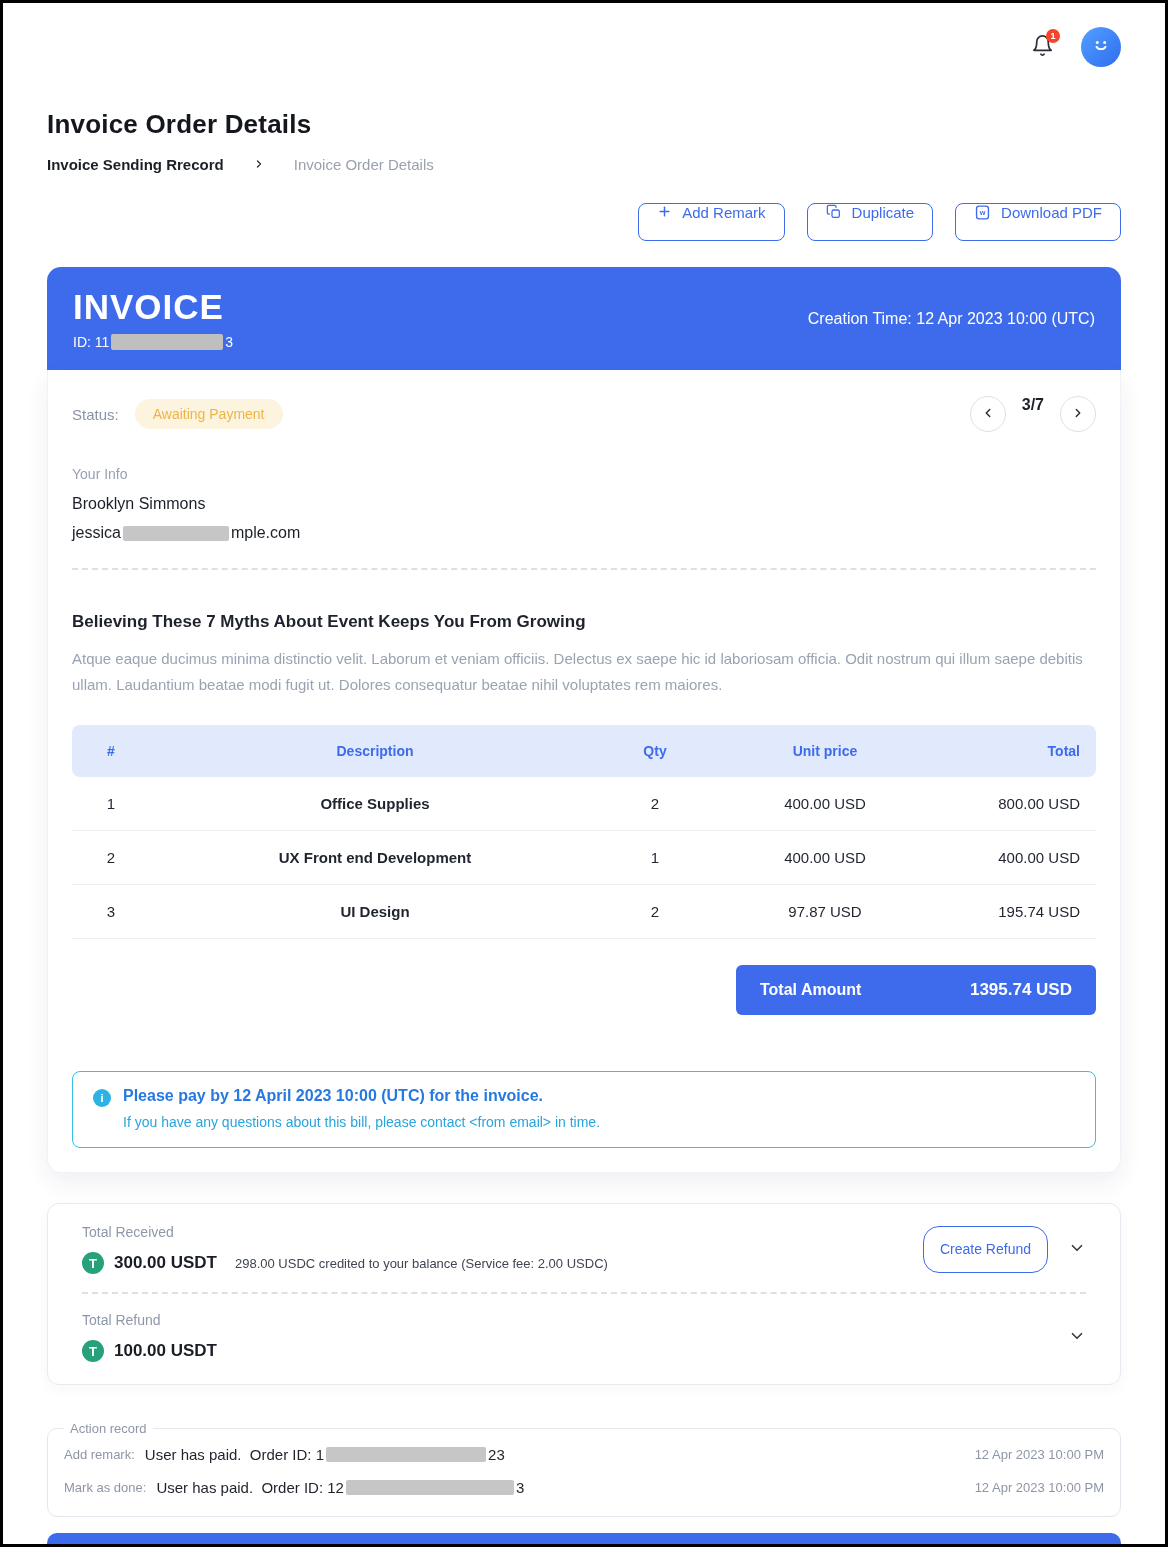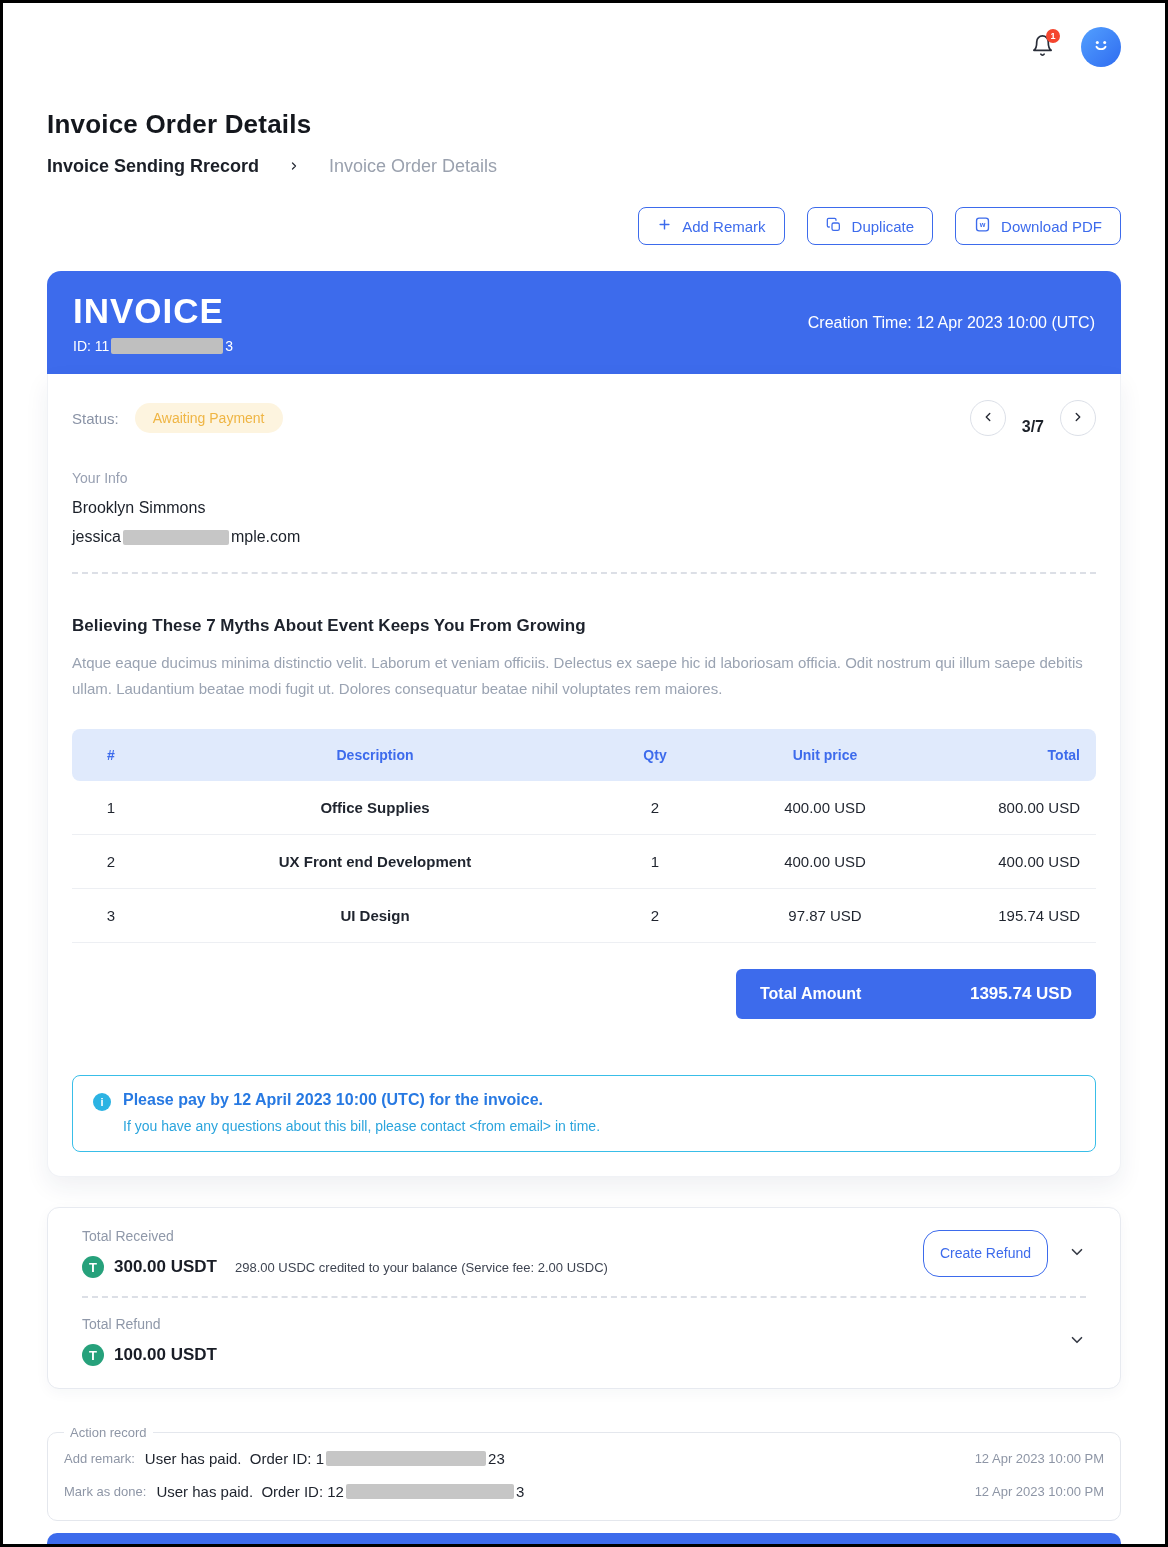--- a/index.html
+++ b/index.html
@@ -16,41 +16,41 @@
   .page { padding: 0 44px; }
 
   
   .topbar { display: flex; justify-content: flex-end; align-items: center; gap: 26px; padding-top: 22px; height: 66px; }
   .bell-wrap { position: relative; width: 26px; height: 26px; cursor: pointer; display: flex; align-items: center; justify-content: center; }
   .badge { position: absolute; top: -5px; right: -5px; min-width: 14px; height: 14px; border-radius: 8px; background: #F4452E; color: #fff; font-size: 9px; font-weight: 700; display: flex; align-items: center; justify-content: center; padding: 0 3px; }
   .avatar { width: 40px; height: 40px; border-radius: 50%; background: linear-gradient(135deg, #53a0ff, #2f6cf0); display: flex; align-items: center; justify-content: center; cursor: pointer; }
 
   
   .page-title { margin-top: 40px; font-size: 26px; font-weight: 700; color: #14171d; letter-spacing: .2px; }
-  .breadcrumb { margin-top: 16px; display: flex; align-items: center; gap: 29px; font-size: 18px; }
+  .breadcrumb { margin-top: 16px; display: flex; align-items: center; gap: 29px; font-size: 15px; }
   .bc-strong { color: #1b1f27; font-weight: 700; cursor: pointer; }
   .bc-muted { color: #9aa1ae; }
 
   
   .actions { margin-top: 30px; display: flex; justify-content: flex-end; gap: 22px; }
-  .btn-outline { display: inline-flex; align-items: center; gap: 10px; height: 38px; padding: 0 18px; border: 1px solid #3D6BEC; border-radius: 8px; background: #fff; color: #3D6BEC; font-size: 15px; font-weight: 500; cursor: pointer; font-family: inherit; }
+  .btn-outline { display: inline-flex; align-items: flex-start; gap: 10px; height: 38px; padding: 0 18px; border: 1px solid #3D6BEC; border-radius: 8px; background: #fff; color: #3D6BEC; font-size: 15px; font-weight: 500; cursor: pointer; font-family: inherit; }
 
   
   .banner { margin-top: 26px; background: #3D6BEC; border-radius: 14px 14px 0 0; padding: 20px 26px 20px; color: #fff; display: flex; justify-content: space-between; align-items: center; }
   .inv-title { font-size: 35px; font-weight: 800; letter-spacing: 1px; }
   .inv-id { margin-top: 7px; font-size: 14px; display: flex; align-items: center; }
   .creation-time { font-size: 16px; font-weight: 500; align-self: center; }
 
   
   .card-body { background: #fff; border: 1px solid #F0F2F6; border-top: none; border-radius: 0 0 14px 14px; box-shadow: 0 10px 24px rgba(25,39,80,.07); padding: 26px 24px 24px; }
 
   .status-row { display: flex; align-items: center; }
   .status-label { color: #8A93A6; font-size: 15px; text-align: right; }
   .status-badge { margin-left: 16px; background: #FDF4DF; color: #EFB544; font-size: 14px; font-weight: 500; padding: 7px 18px; border-radius: 16px; }
-  .pager { margin-left: auto; display: flex; align-items: flex-end; gap: 16px; }
+  .pager { margin-left: auto; display: flex; align-items: flex-start; gap: 16px; }
   .pager-btn { width: 36px; height: 36px; border-radius: 50%; border: 1px solid #DCE0E8; background: #fff; display: flex; align-items: center; justify-content: center; cursor: pointer; }
   .page-indicator { font-size: 16px; font-weight: 700; color: #1c2129; }
 
   .info-grid { margin-top: 34px; display: grid; grid-template-columns: 1fr 1fr; }
   .info-label { color: #98A0B2; font-size: 14px; }
   .info-name { margin-top: 13px; color: #1b2029; font-size: 16px; font-weight: 500; }
   .info-email { margin-top: 11px; color: #1b2029; font-size: 16px; display: flex; align-items: center; }
 
   .dashed { margin-top: 26px; border-top: 2px dashed #DCDFE6; }
 

